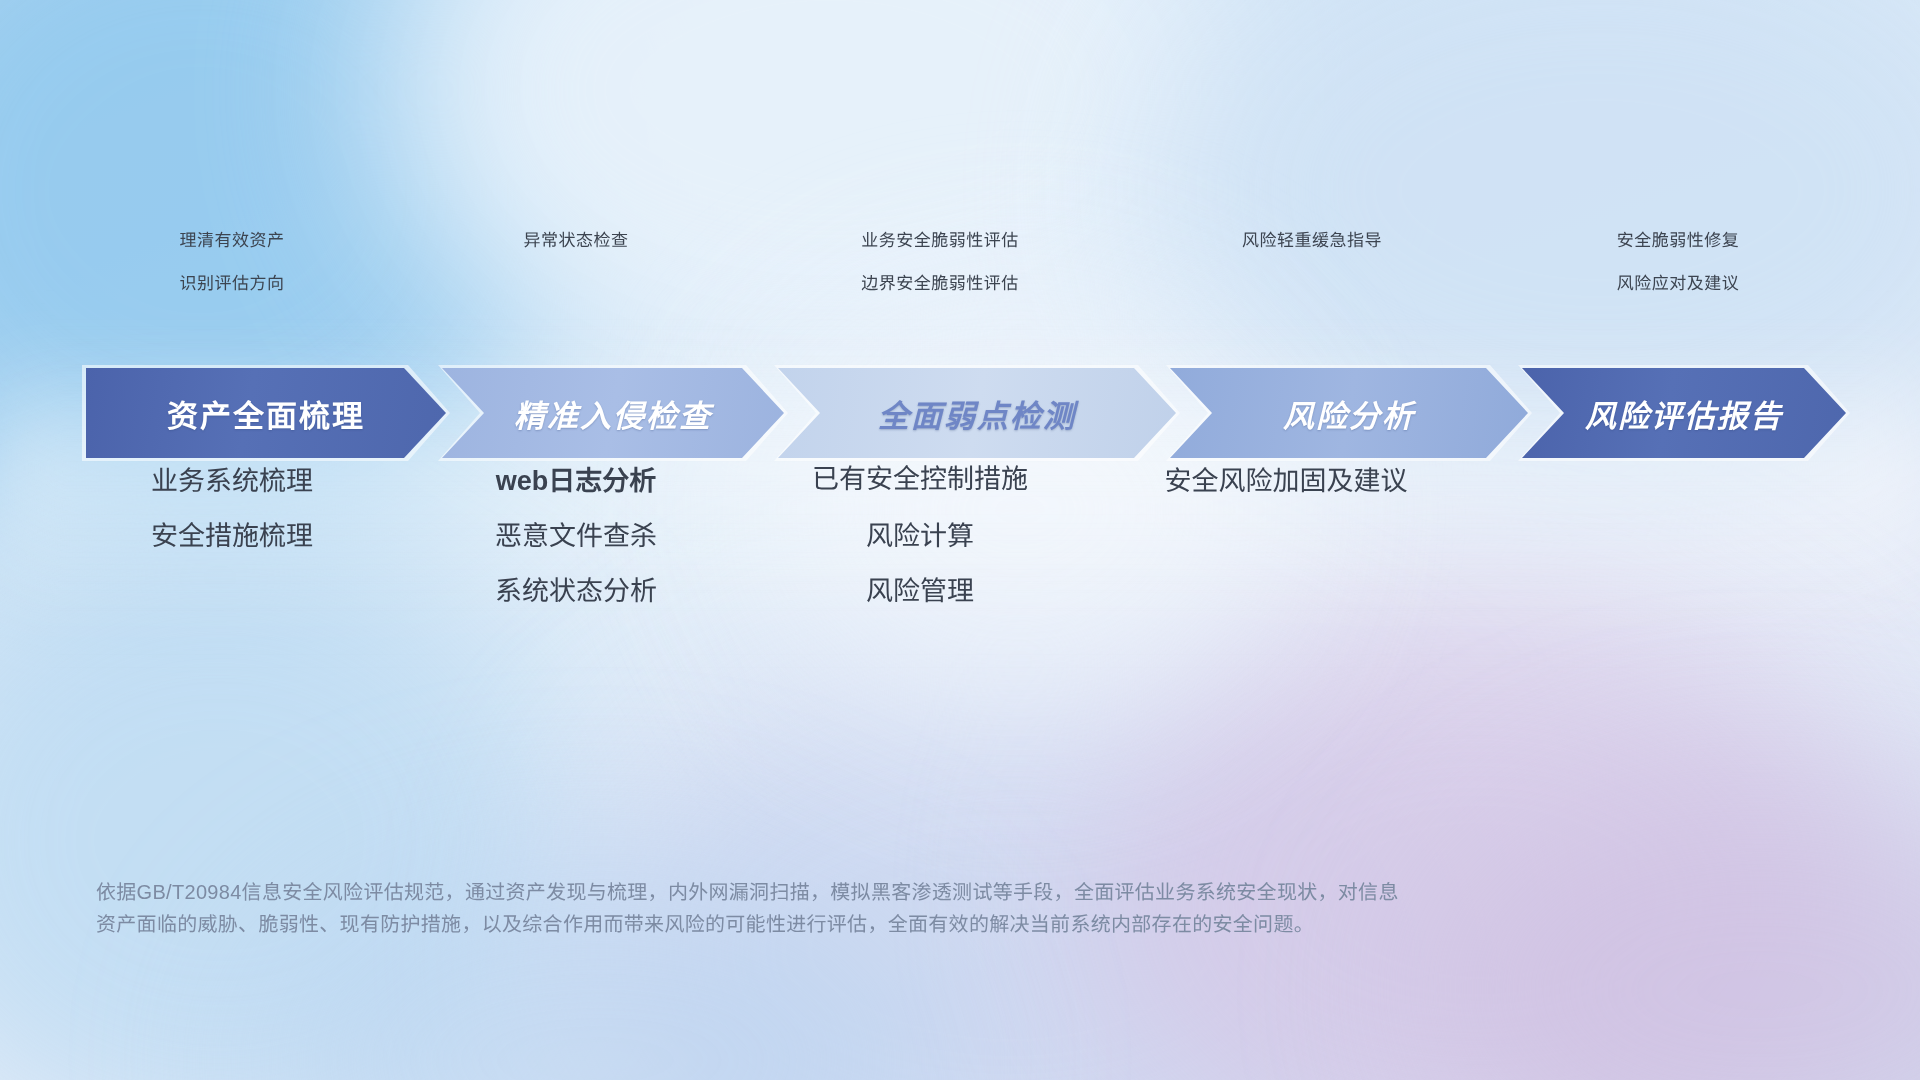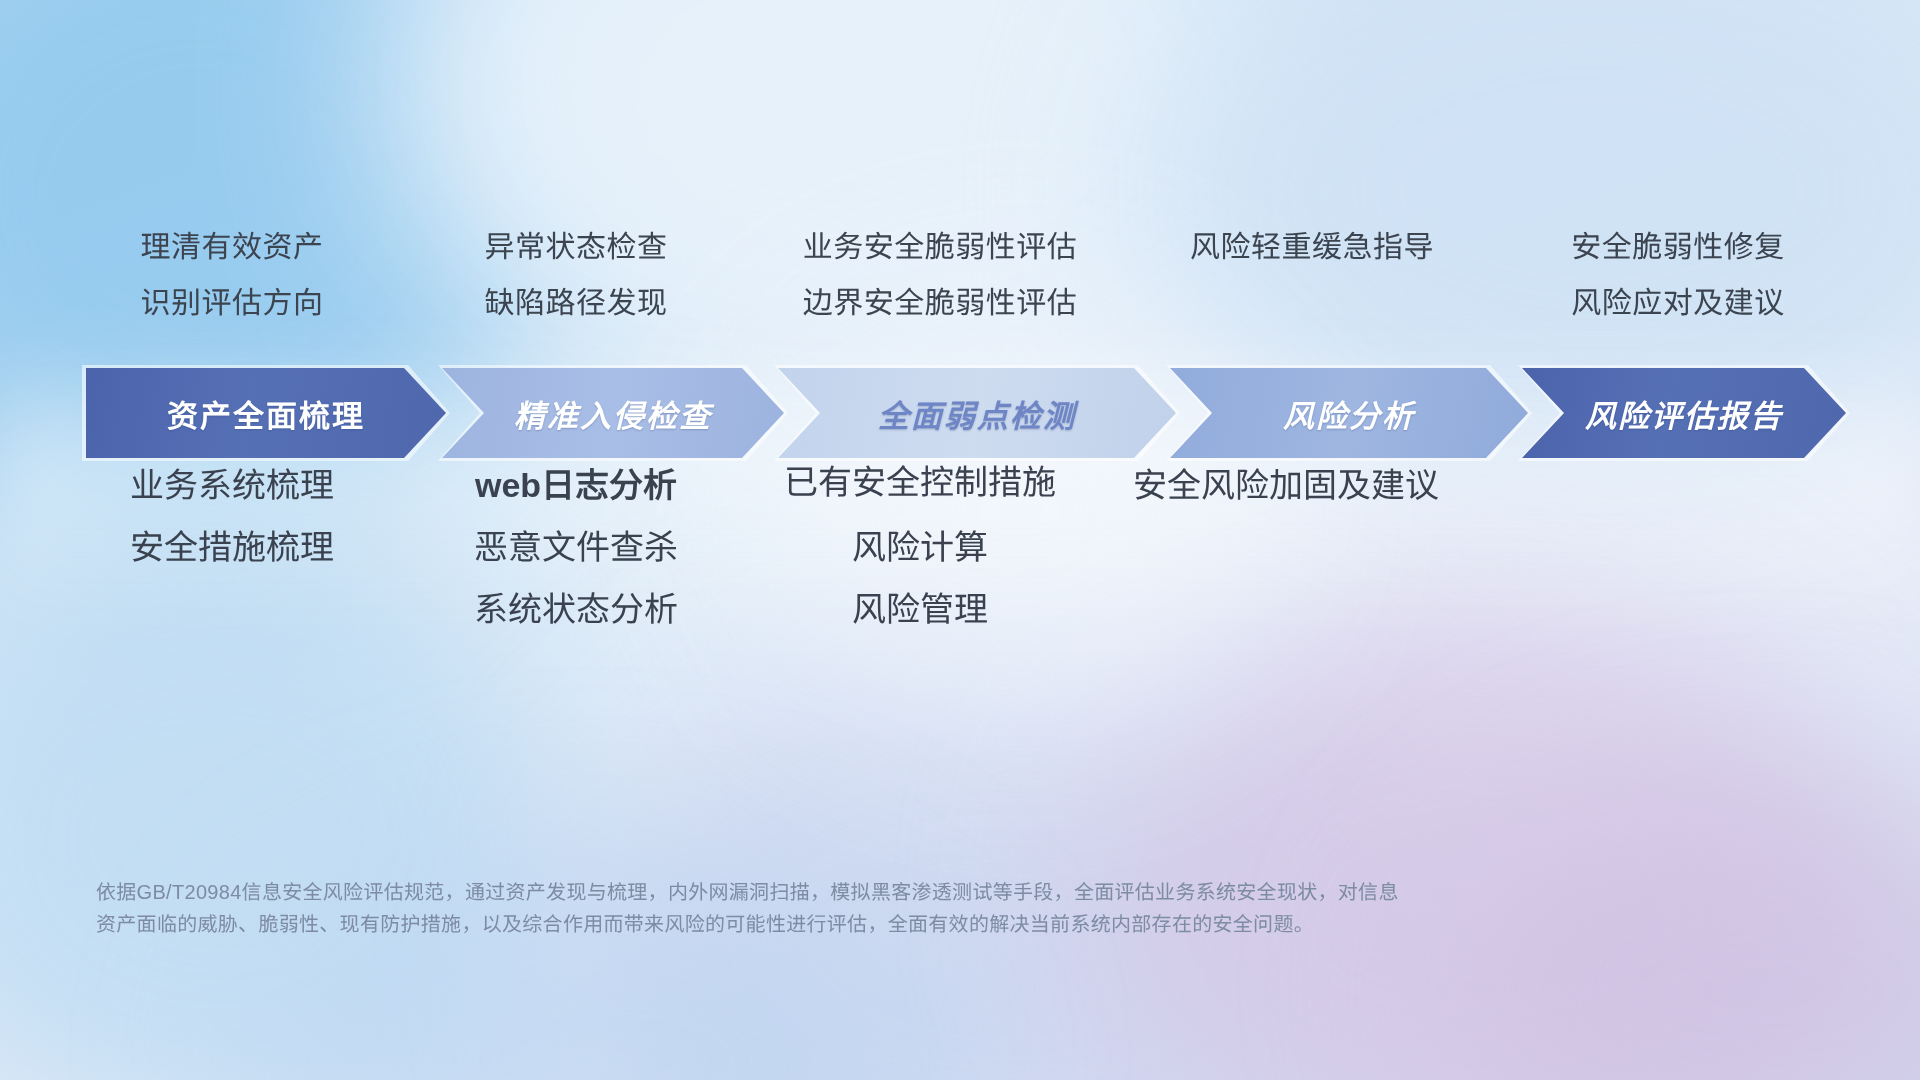--- a/index.html
+++ b/index.html
@@ -42,21 +42,21 @@
   
   .c0{width:352px;margin-left:56px;}
   .c1{width:336px;}
   .c2{width:392px;}
   .c3{width:352px;}
   .c4{width:380px;}
 
   
   #top-captions{top:232px;}
   .cap-line{
-    font-size:30px;color:#3c4450;line-height:1.0;letter-spacing:.5px;
+    font-size:17px;color:#3c4450;line-height:1.0;letter-spacing:.5px;
     margin-bottom:26px;white-space:nowrap;
   }
   .cap-line:last-child{margin-bottom:0;}
 
   
   #band{position:absolute;left:86px;top:368px;width:1760px;height:106px;}
   .arrow{
     position:absolute;top:0;height:90px;
     display:flex;align-items:center;justify-content:center;
     box-sizing:border-box;
@@ -89,21 +89,21 @@
 
   
   .arrow-ghost{
     position:absolute;top:-3px;height:96px;
     background:rgba(255,255,255,.55);
   }
 
   
   #bot-lists{top:468px;align-items:flex-start;}
   .item{
-    font-size:34px;color:#3a4250;line-height:1.0;
+    font-size:27px;color:#3a4250;line-height:1.0;
     margin-bottom:28px;white-space:nowrap;
   }
   .item:last-child{margin-bottom:0;}
 
   
   #footer{
     position:absolute;left:96px;top:876px;width:1744px;
     font-size:20px;line-height:1.62;color:#7d8ba3;letter-spacing:.3px;
   }
   #footer p{margin:0;}
@@ -127,21 +127,20 @@
 
 <div id="stage">
 
   <div class="col-wrap" id="top-captions">
     <div class="col c0">
       <div class="cap-line">理清有效资产</div>
       <div class="cap-line">识别评估方向</div>
     </div>
     <div class="col c1">
       <div class="cap-line">异常状态检查</div>
-      <div class="cap-line">缺陷路径发现</div>
     </div>
     <div class="col c2">
       <div class="cap-line">业务安全脆弱性评估</div>
       <div class="cap-line">边界安全脆弱性评估</div>
     </div>
     <div class="col c3">
       <div class="cap-line">风险轻重缓急指导</div>
     </div>
     <div class="col c4">
       <div class="cap-line">安全脆弱性修复</div>

